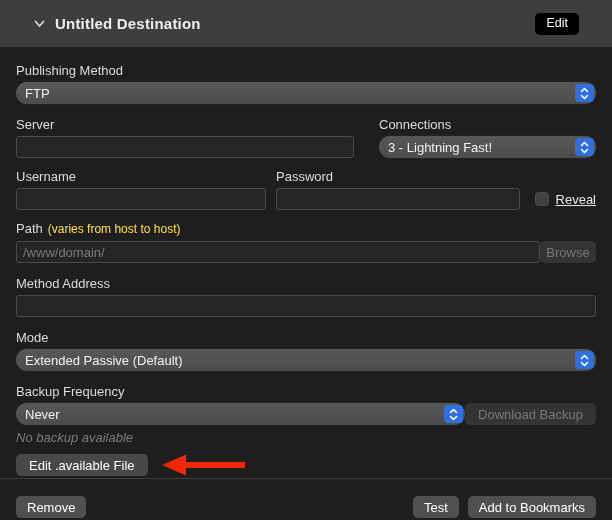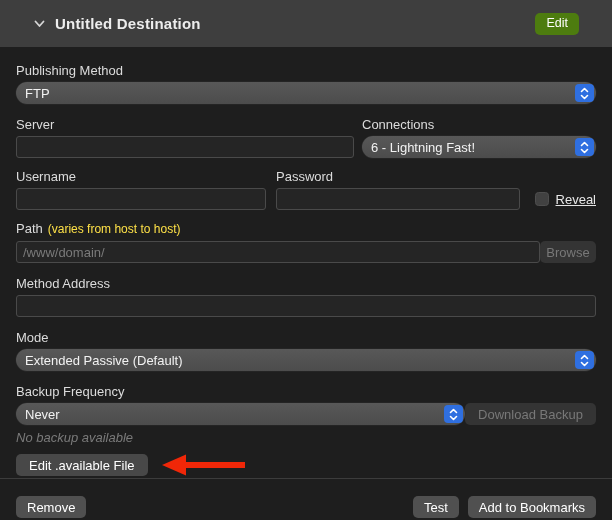--- a/index.html
+++ b/index.html
@@ -23,21 +23,21 @@
   .disclosure svg { display: block; }
   .header-title { font-size: 15px; font-weight: bold; color: #ededed; letter-spacing: .2px; }
   .btn {
     display: inline-flex; align-items: center; justify-content: center;
     height: 22px; padding: 0 11px;
     background: #505050; color: #fff;
     border: none; border-radius: 5px;
     font-family: "Liberation Sans", sans-serif;
     font-size: 13px; line-height: 1; white-space: nowrap;
   }
-  .btn-edit { margin-left: auto; background: #4d7c0f; font-size: 12.5px; }
+  .btn-edit { margin-left: auto; background: #000000; font-size: 12.5px; }
   .btn.disabled { background: #343434; color: #787878; }
 
   
   .content { padding: 16px 16px 0 16px; flex: 1 1 auto; }
   .field-label { display: block; font-size: 13px; color: #dcdcdc; margin-bottom: 4px; line-height: 15px; }
   .hint { color: #fde047; font-size: 12px; margin-left: 5px; }
   .group { margin-bottom: 13px; }
 
   .text-input {
     width: 100%; height: 22px;
@@ -63,21 +63,21 @@
     cursor: default;
   }
   .popup .stepper {
     position: absolute; right: 2px; top: 2px;
     width: 19px; height: 18px;
     background: #2f6fe0;
     border-radius: 4px;
     display: flex; align-items: center; justify-content: center;
   }
 
-  .grid-server { display: grid; grid-template-columns: 338px 1fr; column-gap: 8px; margin-bottom: 11px; }
+  .grid-server { display: grid; grid-template-columns: 338px 1fr; column-gap: 25px; margin-bottom: 11px; }
   .grid-auth { display: grid; grid-template-columns: 250px 244px 1fr; column-gap: 10px; margin-bottom: 11px; }
   .reveal-cell { display: flex; align-items: center; justify-content: flex-end; align-self: end; height: 22px; padding-bottom: 0; text-decoration: underline; }
   .checkbox {
     width: 14px; height: 14px;
     background: #414141;
     border: 1px solid #4e4e4e;
     border-radius: 3.5px;
     margin-right: 7px;
   }
   .reveal-label { font-size: 13px; color: #e8e8e8; }
@@ -127,21 +127,21 @@
     </div>
 
     <div class="grid-server">
       <div>
         <span class="field-label">Server</span>
         <input class="text-input" type="text" value="" style="">
       </div>
       <div>
         <span class="field-label">Connections</span>
         <div class="popup">
-          <span>6 - Lightning Fast!</span>
+          <span>3 - Lightning Fast!</span>
           <span class="stepper">
             <svg width="11" height="13" viewBox="0 0 11 13">
                 <path d="M2.5 4.5 L5.5 1.5 L8.5 4.5 M2.5 8.5 L5.5 11.5 L8.5 8.5" fill="none" stroke="#ffffff" stroke-width="1.6" stroke-linecap="round" stroke-linejoin="round"></path>
               </svg>
           </span>
         </div>
       </div>
     </div>
 
     <div class="grid-auth">

